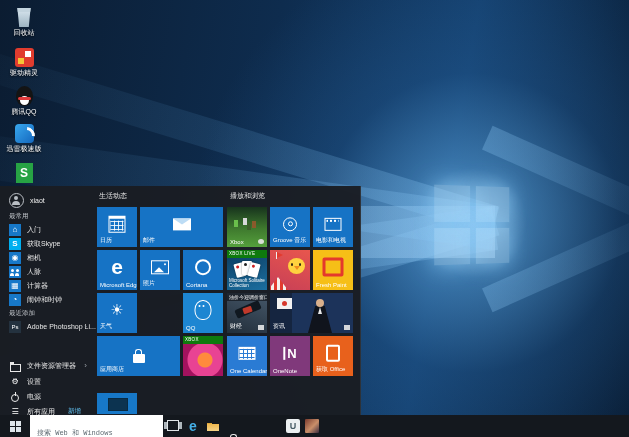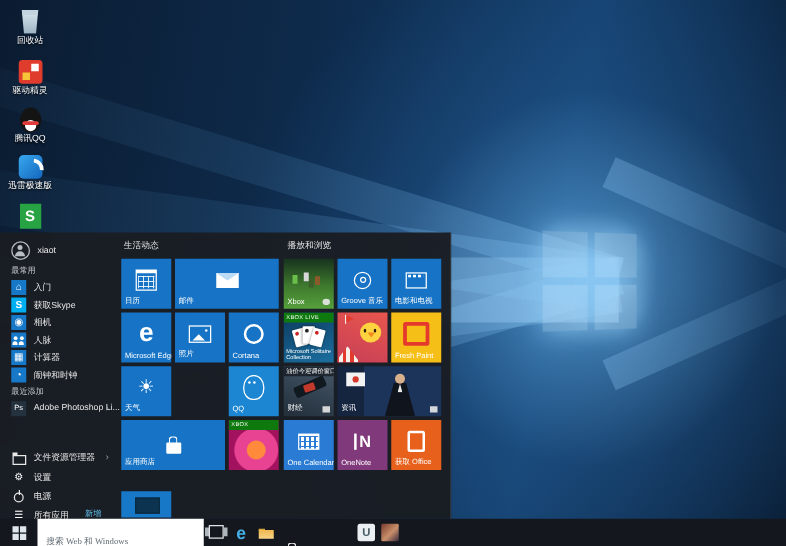--- a/index.html
+++ b/index.html
@@ -139,21 +139,21 @@
   .t-office{background:#e8611c;}
   .t-onecal{background:#2a7bd4;}
   .t-qq2{background:#1d86d2;}
   
   .tb{position:absolute;left:0;top:415px;width:629px;height:22px;background:#14181e;z-index:20;}
   .startbtn{position:absolute;left:0;top:0;width:30px;height:22px;display:flex;align-items:center;justify-content:center;}
   .winlogo{display:grid;grid-template-columns:5px 5px;grid-template-rows:5px 5px;gap:1px;}
   .winlogo div{background:#dfe6ec;}
   .search{position:absolute;left:30px;top:0;width:133px;height:22px;background:#fff;}
   .search input{width:100%;height:100%;border:none;outline:none;background:transparent;font-size:7px;padding:14px 0 0 7px;
-    font-family:Liberation Serif, serif;color:#444;box-sizing:border-box;}
+    font-family:Liberation Mono, monospace;color:#444;box-sizing:border-box;}
   .search input::placeholder{color:#5f6a72;}
   .tbi{position:absolute;top:4px;width:14px;height:14px;}
   .tv{border:1px solid #dfe3e6;width:10px;height:9px;margin:1px auto;box-shadow:-5px 0 0 -2px #aeb6bc,5px 0 0 -2px #aeb6bc;}
   .tedge{color:#45b0e8;font-weight:bold;font-size:14px;line-height:14px;text-align:center;}
   .tfold{position:relative;}
   .tfold::before{content:"";position:absolute;left:1px;top:4px;width:5px;height:2px;background:#e0a63a;}
   .tfold::after{content:"";position:absolute;left:1px;top:5px;width:12px;height:7px;background:linear-gradient(180deg,#f0b84e,#f7d387);}
   .tbag{position:relative;}
   .tbag::before{content:"";position:absolute;left:4px;top:1px;width:5px;height:4px;border:1px solid #e8e8e8;border-bottom:none;border-radius:3px 3px 0 0;}
   .tbag::after{content:"";position:absolute;left:2px;top:5px;width:10px;height:8px;border:1px solid #e8e8e8;}

